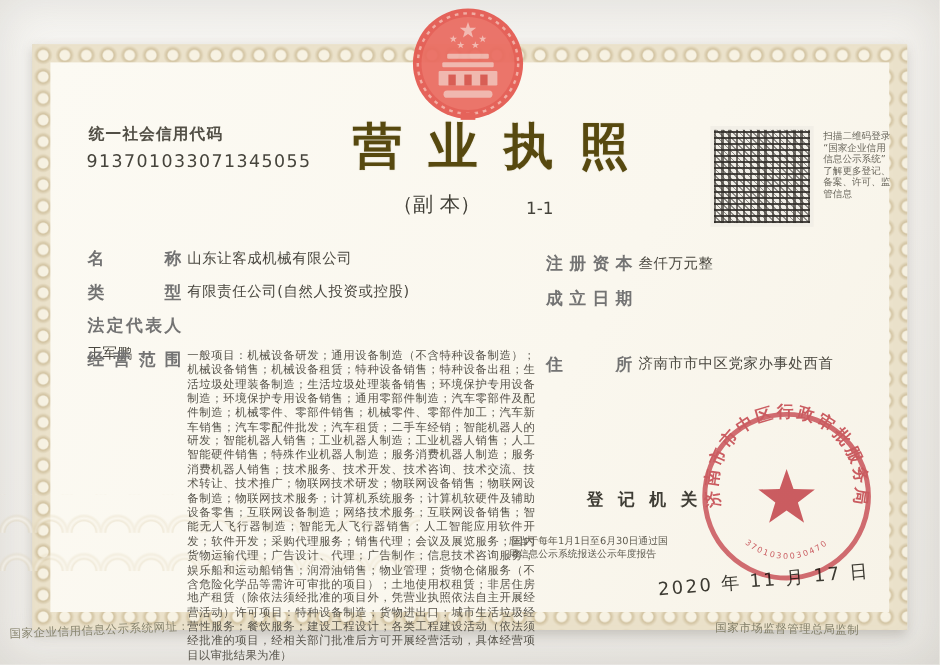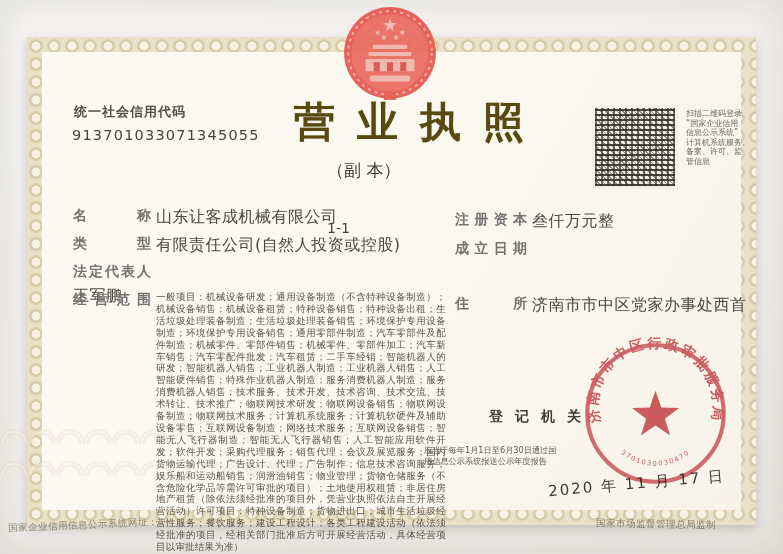--- a/index.html
+++ b/index.html
@@ -42,21 +42,21 @@
   .emblem{position:absolute;left:336px;top:4px;width:108px;height:102px;z-index:3;opacity:.92;}
   
   .cert .abs{position:absolute;z-index:2;}
   .credit-label{left:47px;top:66px;font-size:13px;font-weight:700;color:#524f46;letter-spacing:1px;}
   .credit-value{left:45px;top:90px;font-size:14.5px;color:#46443c;letter-spacing:1.2px;}
   .title{
     left:191px;top:58px;width:360px;text-align:center;
     font-size:41px;font-weight:700;color:#57490f;
     letter-spacing:22px;padding-left:22px;text-shadow:0 0 1px rgba(87,73,15,.4);
   }
-  .subtitle-row{left:300px;top:122px;width:200px;font-size:17px;color:#3e3c34;display:flex;gap:38px;align-items:flex-start;flex-direction:column;}
+  .subtitle-row{left:300px;top:122px;width:200px;font-size:17px;color:#3e3c34;display:flex;gap:38px;align-items:flex-end;}
   .page-no{font-size:14px;color:#45433b;}
   
   .qr{
     left:568px;top:71px;width:80px;height:78px;
     background-color:#efede6;
     background-image:
       repeating-linear-gradient(0deg,rgba(45,42,38,.85) 0 2px,transparent 2px 5px),
       repeating-linear-gradient(90deg,rgba(70,66,60,.75) 0 2px,transparent 2px 6px),
       repeating-linear-gradient(45deg,rgba(25,22,20,.45) 0 1px,transparent 1px 4px);
     outline:3px solid #f2efe7;
@@ -65,21 +65,21 @@
   .qr-caption div{white-space:nowrap;}
   
   .frow{display:flex;gap:5px;align-items:flex-start;}
   .lbl{
     display:inline-block;flex:none;
     font-size:14px;font-weight:700;color:#737373;
     text-align:justify;text-align-last:justify;
   }
   .lbl.w78{width:78px;}
   .lbl.w72{width:72px;}
-  .val{font-size:16px;color:#4a4840;letter-spacing:.5px;}
+  .val{font-size:12px;color:#4a4840;letter-spacing:.5px;}
   .lrow1{left:46px;top:170px;width:420px;}
   .lrow2{left:46px;top:198px;width:420px;}
   .lrow3{left:46px;top:226px;width:420px;flex-direction:column;}
   .scope-row{left:46px;top:254px;width:390px;}
   .scope-text{
     width:290px;font-size:9.5px;line-height:11.9px;color:#56534a;
     text-align:justify;letter-spacing:.2px;
   }
   .rrow1{left:428px;top:174px;width:300px;}
   .rrow2{left:428px;top:203px;width:300px;}
@@ -120,21 +120,21 @@
     <div class="abs subtitle-row">
       <span>（副 本）</span>
       <span class="page-no">1-1</span>
     </div>
 
     <div class="abs qr"></div>
     <div class="abs qr-caption">
       <div>扫描二维码登录</div>
       <div>“国家企业信用</div>
       <div>信息公示系统”</div>
-      <div>计算机系统服务、</div>
+      <div>了解更多登记、</div>
       <div>备案、许可、监</div>
       <div>管信息</div>
     </div>
 
     <div class="abs frow lrow1">
       <span class="lbl w78">名称</span>
       <span class="val">山东让客成机械有限公司</span>
     </div>
     <div class="abs frow lrow2">
       <span class="lbl w78">类型</span>

